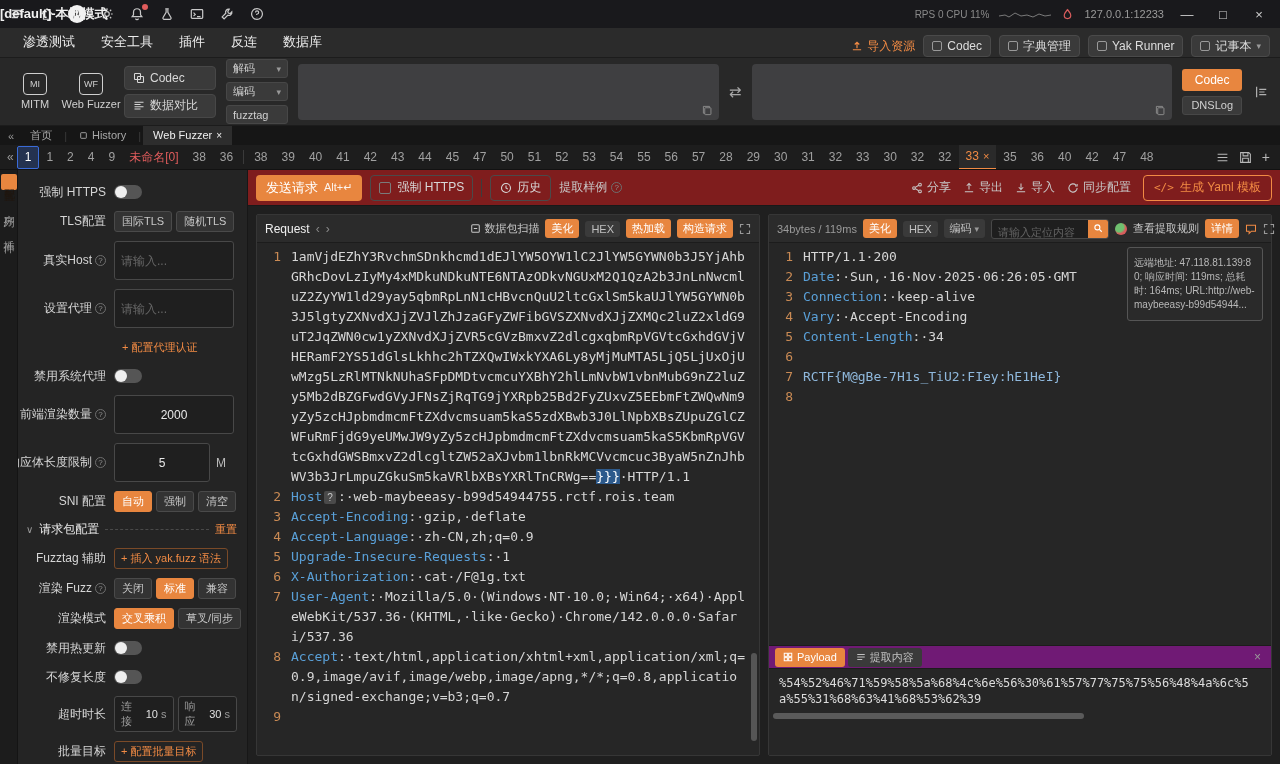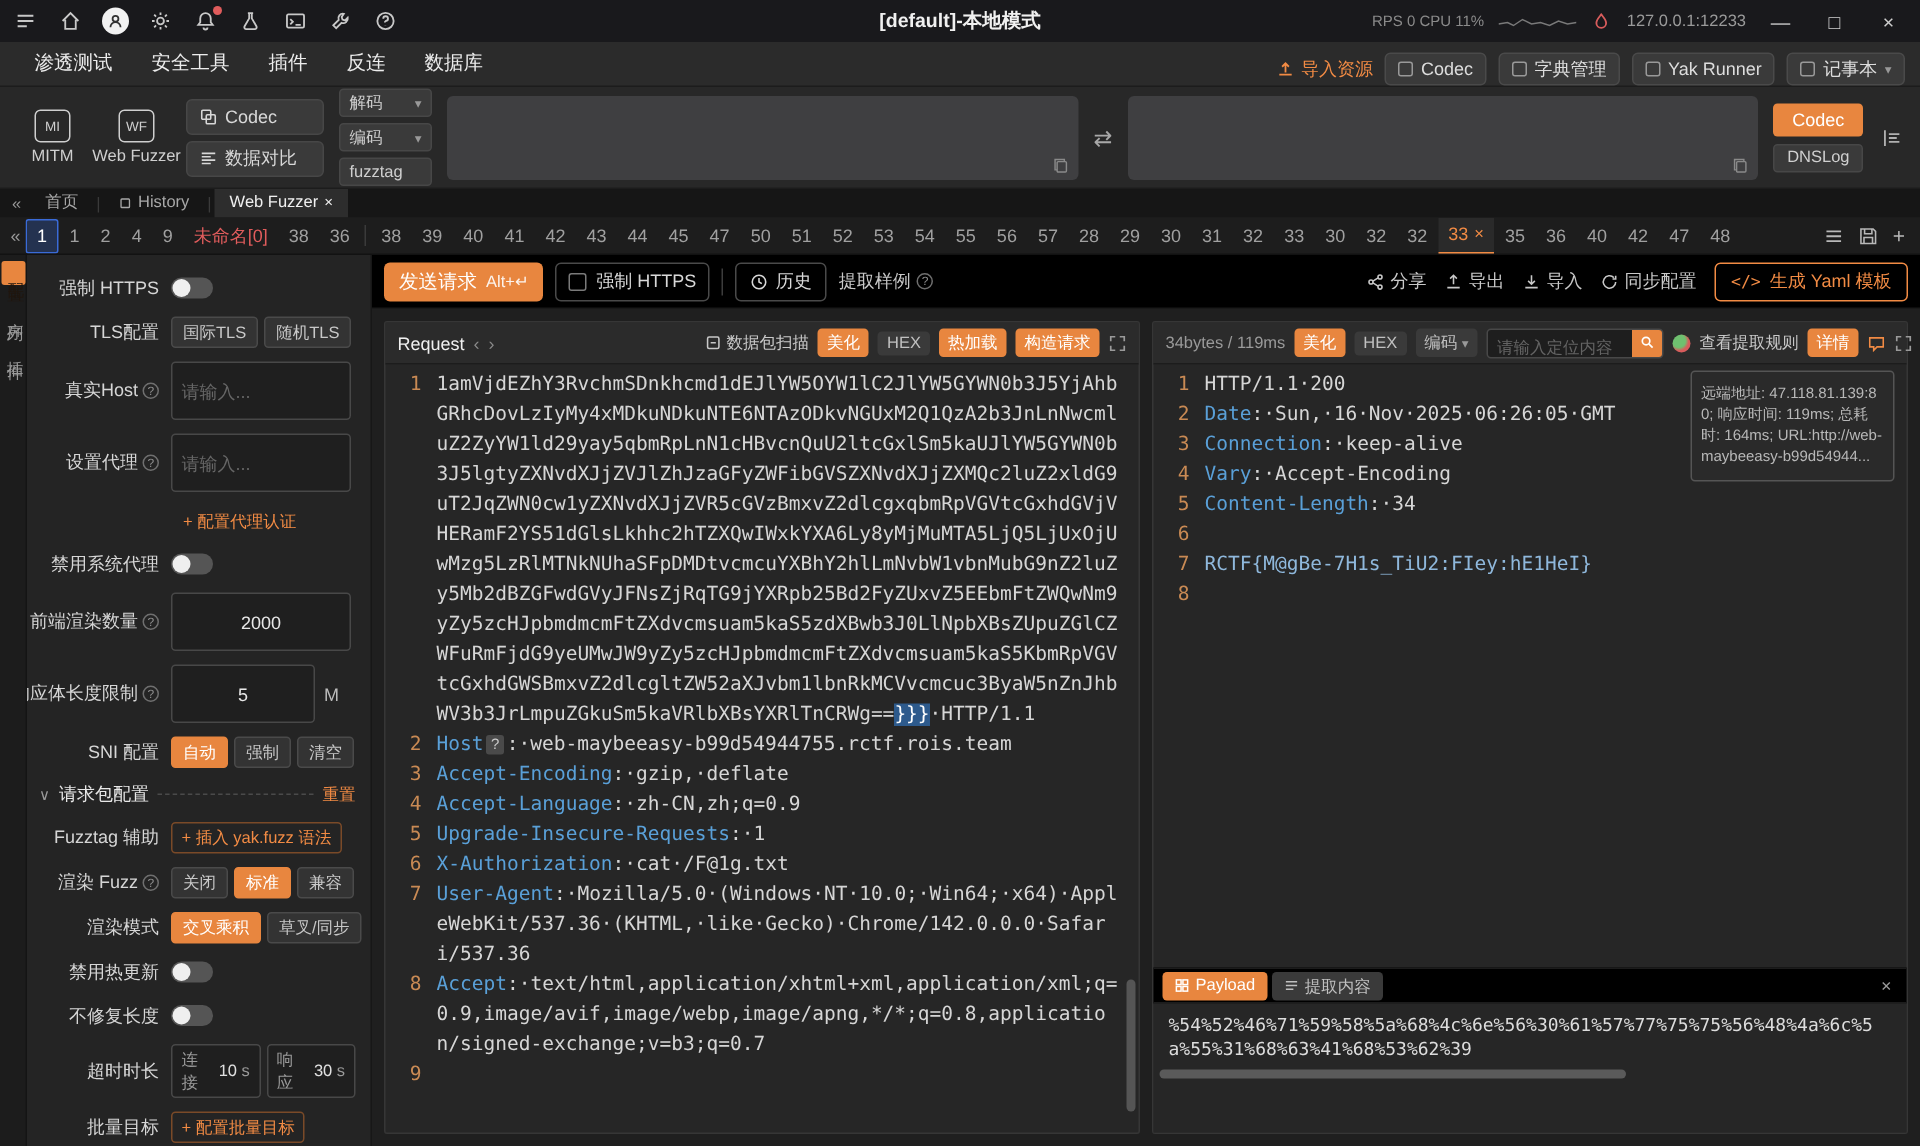--- a/index.html
+++ b/index.html
@@ -8,21 +8,21 @@
   .i{display:inline-flex;align-items:center;justify-content:center;}
   svg{display:block;}
   .app{width:1280px;height:764px;display:flex;flex-direction:column;}
 
   
   .topbar{height:28px;background:#19191c;display:flex;align-items:center;padding:0 8px;gap:12px;flex:0 0 auto;position:relative;}
   .topbar .tbi{color:#c8c8c8;width:18px;height:18px;}
   .avatar{width:18px;height:18px;border-radius:50%;background:#f2f2f2;color:#333;display:flex;align-items:center;justify-content:center;}
   .bell{position:relative;}
   .bell .dot{position:absolute;top:-1px;right:-2px;width:6px;height:6px;border-radius:50%;background:#e05c5c;}
-  .tb-title{position:absolute;left:0;right:0;text-align:center;font-weight:bold;font-size:13px;color:#f0f0f0;pointer-events:none;}
+  .tb-title{position:absolute;left:0;right:0;font-weight:bold;font-size:13px;color:#f0f0f0;pointer-events:none;}
   .tb-right{margin-left:auto;display:flex;align-items:center;gap:10px;z-index:2;}
   .tb-stats{color:#8a8a8a;font-size:10px;}
   .spark{color:#7a7a7a;}
   .hot-ico{color:#d85c5c;}
   .tb-addr{color:#9a9a9a;font-size:11px;}
   .winbtn{color:#cfcfcf;width:26px;text-align:center;font-size:13px;}
 
   
   .menubar{height:30px;background:#2b2b2b;display:flex;align-items:flex-end;padding:0 10px;gap:4px;border-bottom:1px solid #1c1c1c;flex:0 0 auto;}
   .menu-item{padding:0 13px;font-size:13px;color:#ececec;line-height:30px;}
@@ -88,21 +88,21 @@
   .sec-head .dash{flex:1;border-top:1px dashed #4a4a4a;}
   .sec-head .reset{color:#f28b44;font-size:11px;}
   .sec-head .chev{color:#9a9a9a;font-size:10px;}
   .olink{color:#f28b44;font-size:11px;}
   .obtn{border:1px solid #7a4a28;color:#f28b44;border-radius:3px;padding:2px 6px;font-size:11px;background:transparent;white-space:nowrap;}
   .minibox{display:flex;align-items:center;gap:3px;background:#1f1f1f;border:1px solid #484848;border-radius:3px;padding:2px 6px;font-size:11px;color:#e0e0e0;}
   .minibox .pre{color:#9a9a9a;}
 
   
   .main{flex:1;display:flex;flex-direction:column;min-width:0;background:#1f1f1f;}
-  .ftoolbar{height:36px;background:#000000;border-bottom:1px solid #191919;display:flex;align-items:center;gap:8px;padding:0 8px;flex:0 0 auto;}
+  .ftoolbar{height:36px;background:#7f1d1d;border-bottom:1px solid #191919;display:flex;align-items:center;gap:8px;padding:0 8px;flex:0 0 auto;}
   .send-btn{background:#e8863f;color:#fff;height:26px;border-radius:4px;display:flex;align-items:center;gap:6px;padding:0 10px;font-size:13px;}
   .send-btn .hk{font-size:11px;opacity:.9;}
   .chk-btn{height:26px;border:1px solid #4a4a4a;border-radius:4px;display:flex;align-items:center;gap:6px;padding:0 8px;color:#d8d8d8;}
   .chk-btn .box{width:12px;height:12px;border:1px solid #7a7a7a;border-radius:2px;}
   .tb-div{width:1px;height:18px;background:#3c3c3c;}
   .ghost-btn{height:26px;border:1px solid #4a4a4a;border-radius:4px;display:flex;align-items:center;gap:5px;padding:0 9px;color:#d8d8d8;}
   .plain-lbl{display:flex;align-items:center;gap:4px;color:#c8c8c8;}
   .tbar-right{margin-left:auto;display:flex;align-items:center;gap:12px;}
   .act{display:flex;align-items:center;gap:4px;color:#c8c8c8;font-size:12px;}
   .yaml-btn{border:1px solid #f28b44;color:#f28b44;border-radius:4px;height:26px;display:flex;align-items:center;gap:6px;padding:0 10px;}
@@ -134,21 +134,21 @@
   .tk-txt{color:#d6d6d6;}
   .tk-key{color:#5aa0d8;}
   .tk-sel{background:#2d5a8c;color:#fff;}
   .tk-flag{color:#8fb8dc;}
   .tk-badge{display:inline-block;background:#4a4a4a;color:#c8c8c8;border-radius:2px;font-size:10px;line-height:13px;padding:0 3px;margin:0 2px;vertical-align:middle;font-family:"Liberation Sans",sans-serif;}
   .vscroll{position:absolute;right:2px;width:6px;border-radius:3px;background:#555;}
   .req-scroll{height:88px;bottom:14px;}
   .tooltip{position:absolute;top:4px;right:8px;width:136px;background:rgba(42,42,42,.95);border:1px solid #555;border-radius:3px;padding:8px 6px;font-family:"Liberation Sans",sans-serif;font-size:10px;line-height:14px;color:#b8b8b8;word-break:break-all;}
 
   
-  .payload-bar{height:24px;background:#000000;border-top:1px solid #1c1c1c;border-bottom:1px solid #1c1c1c;display:flex;align-items:center;gap:3px;padding:0 6px;flex:0 0 auto;}
+  .payload-bar{height:24px;background:#701a75;border-top:1px solid #1c1c1c;border-bottom:1px solid #1c1c1c;display:flex;align-items:center;gap:3px;padding:0 6px;flex:0 0 auto;}
   .pl-tab{height:19px;display:flex;align-items:center;gap:4px;padding:0 8px;border-radius:3px;background:#3a3a3a;color:#c0c0c0;font-size:11px;}
   .pl-tab.on{background:#e8863f;color:#fff;}
   .pl-x{margin-left:auto;color:#9a9a9a;font-size:12px;padding:0 4px;}
   .payload-body{height:86px;background:#262626;padding:6px 10px;flex:0 0 auto;position:relative;}
   .payload-text{font-family:"DejaVu Sans Mono",monospace;font-size:12px;color:#dcdcdc;word-break:break-all;line-height:16px;}
   .hscroll{position:absolute;left:4px;top:44px;height:6px;width:62%;border-radius:3px;background:#5a5a5a;}
 </style>
 </head>
 <body>
 

